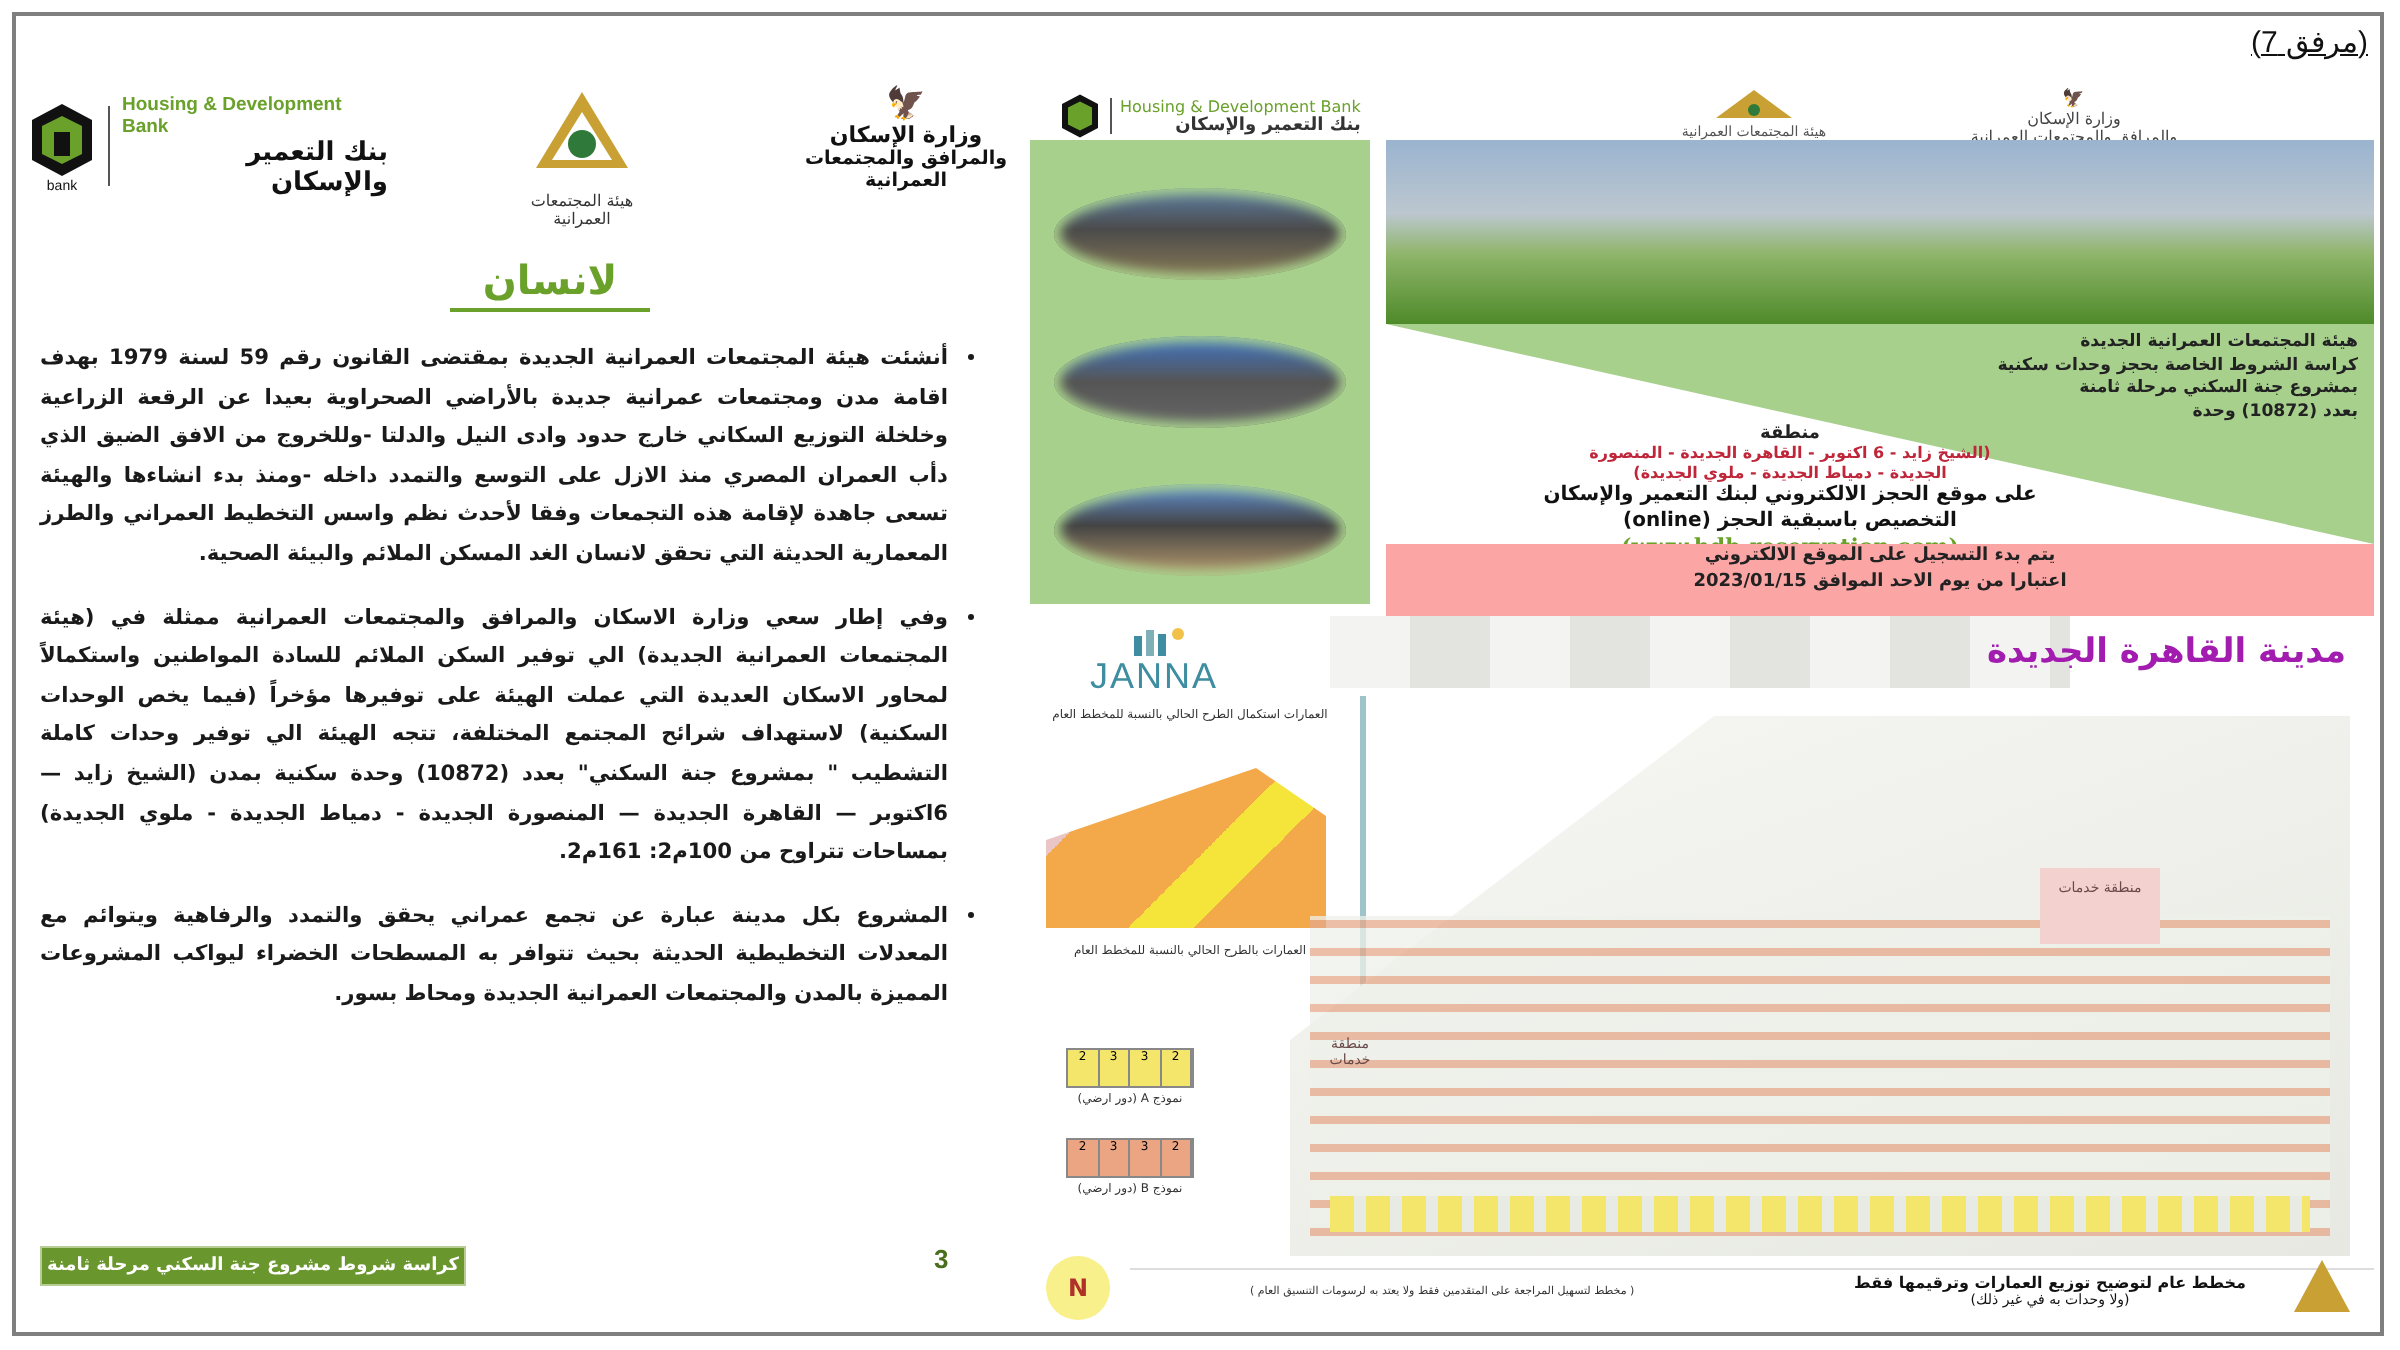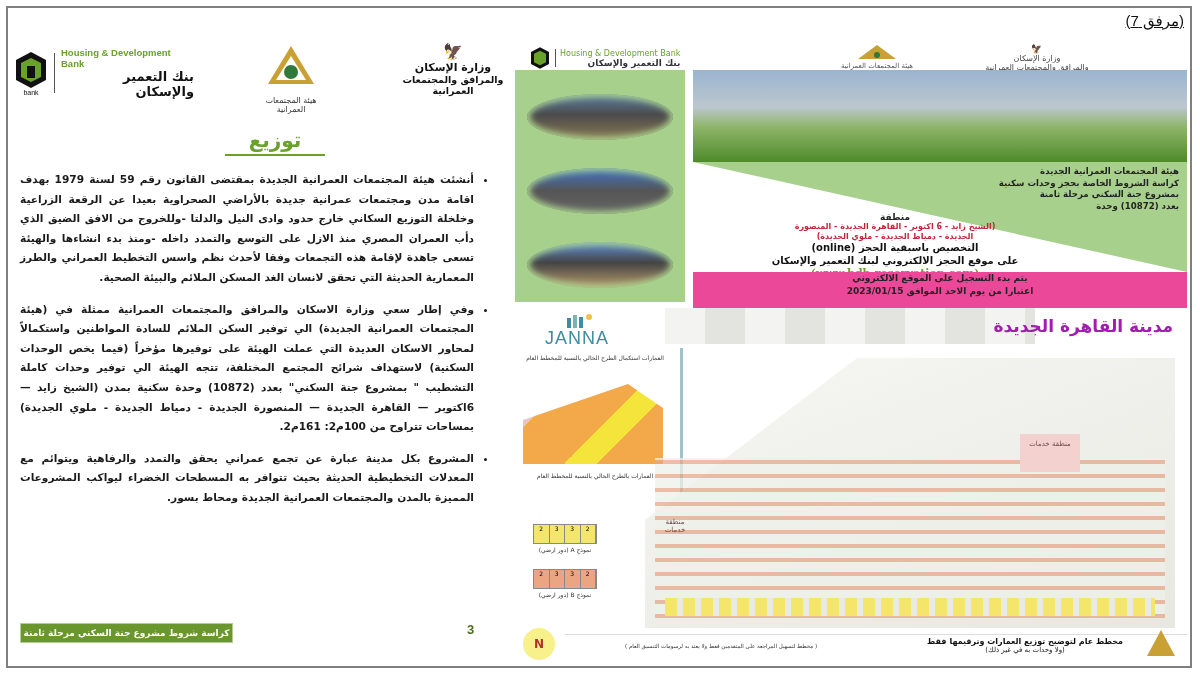--- a/index.html
+++ b/index.html
@@ -35,21 +35,21 @@
   .photo-col{position:absolute;left:0;top:0;width:170px;height:232px;background:#a8d08d;}
   .oval{position:absolute;left:12px;width:146px;height:46px;border-radius:50%;background:linear-gradient(180deg,#5e7fa6 0%,#4b4b4b 45%,#8a7a55 100%);box-shadow:0 0 6px 3px #a8d08d inset;}
   .banner{position:absolute;left:178px;top:0;width:494px;height:92px;background:linear-gradient(180deg,#9ab4cf 0%,#bcc7cf 40%,#8fb56a 62%,#4e8a2a 100%);}
   .tri{position:absolute;left:178px;top:92px;width:494px;height:110px;background:#a8d08d;clip-path:polygon(0 0,100% 0,100% 100%);}
   .flyer-info{position:absolute;right:8px;top:96px;width:320px;text-align:right;direction:rtl;font-size:8.6px;line-height:11.5px;color:#222;font-weight:bold;}
   .flyer-mid{position:absolute;left:190px;top:142px;width:380px;text-align:center;direction:rtl;}
   .fm-b{font-size:9px;color:#222;font-weight:bold;}
   .fm-red{font-size:8px;color:#c0263a;font-weight:bold;line-height:9.5px;}
   .fm-l{font-size:10px;color:#111;font-weight:bold;line-height:13px;}
   .fm-url{font-size:11px;color:#6aa12a;font-weight:bold;text-decoration:underline;font-family:"DejaVu Serif",serif;}
-  .flyer-foot{position:absolute;left:178px;top:202px;width:494px;height:44px;background:#ec4899;text-align:center;direction:rtl;font-size:9px;line-height:13px;font-weight:bold;color:#222;}
+  .flyer-foot{position:absolute;left:178px;top:202px;width:494px;height:44px;background:#fca5a5;text-align:center;direction:rtl;font-size:9px;line-height:13px;font-weight:bold;color:#222;}
   .plan{position:absolute;left:0;top:268px;width:672px;height:352px;background:#fff;}
   .plan-ornament{position:absolute;left:150px;top:0;width:370px;height:36px;background:repeating-linear-gradient(90deg,#f0f0ee 0 40px,#dcdcd8 40px 80px);opacity:.8;}
   .janna{position:absolute;left:30px;top:6px;color:#3f8da0;font-size:18px;font-family:"Liberation Sans",sans-serif;letter-spacing:1px;}
   .cairo-title{position:absolute;right:14px;top:8px;color:#a21caf;font-size:17px;font-weight:bold;direction:rtl;}
   .inset{position:absolute;left:0;top:46px;width:160px;height:150px;}
   .inset-cap{font-size:6px;color:#333;direction:rtl;text-align:center;}
   .inset-map{position:absolute;left:8px;top:30px;width:140px;height:80px;background:linear-gradient(135deg,#e9c5c5 0 20%,#f3a949 20% 55%,#f5e53b 55% 70%,#f3a949 70%);clip-path:polygon(0 45%,75% 0,100% 30%,100% 100%,0 100%);}
   .inset-sep{position:absolute;left:165px;top:40px;width:3px;height:180px;background:#9ec3c9;}
   .mainmap{position:absolute;left:130px;top:50px;width:530px;height:270px;background:linear-gradient(160deg,#f7f7f3,#e6e8e1);clip-path:polygon(40% 0,100% 0,100% 100%,0 100%,0 60%);}
   .mm-rows{position:absolute;left:140px;top:150px;width:510px;height:160px;background:repeating-linear-gradient(0deg,#e6a88a 0 4px,#eef0ea 4px 14px);opacity:.75;}
@@ -96,21 +96,21 @@
   </svg>
   <div class="nuca-cap">هيئة المجتمعات العمرانية</div>
 </div>
 
 <div class="ministry">
   <div class="eagle">🦅</div>
   <div class="l1">وزارة الإسكان</div>
   <div class="l2">والمرافق والمجتمعات العمرانية</div>
 </div>
 
-<div class="title">توزيع</div>
+<div class="title">لانسان</div>
 
 <div class="body-text">
   <ul>
     <li>أنشئت هيئة المجتمعات العمرانية الجديدة بمقتضى القانون رقم 59 لسنة 1979 بهدف اقامة مدن ومجتمعات عمرانية جديدة بالأراضي الصحراوية بعيدا عن الرقعة الزراعية وخلخلة التوزيع السكاني خارج حدود وادى النيل والدلتا -وللخروج من الافق الضيق الذي دأب العمران المصري منذ الازل على التوسع والتمدد داخله -ومنذ بدء انشاءها والهيئة تسعى جاهدة لإقامة هذه التجمعات وفقا لأحدث نظم واسس التخطيط العمراني والطرز المعمارية الحديثة التي تحقق لانسان الغد المسكن الملائم والبيئة الصحية.</li>
     <li>وفي إطار سعي وزارة الاسكان والمرافق والمجتمعات العمرانية ممثلة في (هيئة المجتمعات العمرانية الجديدة) الي توفير السكن الملائم للسادة المواطنين واستكمالاً لمحاور الاسكان العديدة التي عملت الهيئة على توفيرها مؤخراً (فيما يخص الوحدات السكنية) لاستهداف شرائح المجتمع المختلفة، تتجه الهيئة الي توفير وحدات كاملة التشطيب " بمشروع جنة السكني" بعدد (10872) وحدة سكنية بمدن (الشيخ زايد — 6اكتوبر — القاهرة الجديدة — المنصورة الجديدة - دمياط الجديدة - ملوي الجديدة) بمساحات تتراوح من 100م2: 161م2.</li>
     <li>المشروع بكل مدينة عبارة عن تجمع عمراني يحقق والتمدد والرفاهية ويتوائم مع المعدلات التخطيطية الحديثة بحيث تتوافر به المسطحات الخضراء ليواكب المشروعات المميزة بالمدن والمجتمعات العمرانية الجديدة ومحاط بسور.</li>
   </ul>
 </div>
 
 <div class="footer-bar">كراسة شروط مشروع جنة السكني مرحلة ثامنة</div>
@@ -152,22 +152,22 @@
     <div class="flyer-info">
       <div>هيئة المجتمعات العمرانية الجديدة</div>
       <div>كراسة الشروط الخاصة بحجز وحدات سكنية</div>
       <div>بمشروع جنة السكني مرحلة ثامنة</div>
       <div>بعدد (10872) وحدة</div>
     </div>
     <div class="flyer-mid">
       <div class="fm-b">منطقة</div>
       <div class="fm-red">(الشيخ زايد - 6 اكتوبر - القاهرة الجديدة - المنصورة</div>
       <div class="fm-red">الجديدة - دمياط الجديدة - ملوي الجديدة)</div>
+      <div class="fm-l">على موقع الحجز الالكتروني لبنك التعمير والإسكان</div>
       <div class="fm-l">التخصيص باسبقية الحجز (online)</div>
-      <div class="fm-l">على موقع الحجز الالكتروني لبنك التعمير والإسكان</div>
       <div class="fm-url">(www.hdb-reservation.com)</div>
     </div>
     <div class="flyer-foot">
       <div>يتم بدء التسجيل على الموقع الالكتروني</div>
       <div>اعتبارا من يوم الاحد الموافق 2023/01/15</div>
     </div>
   </div>
 
   <div class="plan">
     <div class="plan-ornament"></div>

